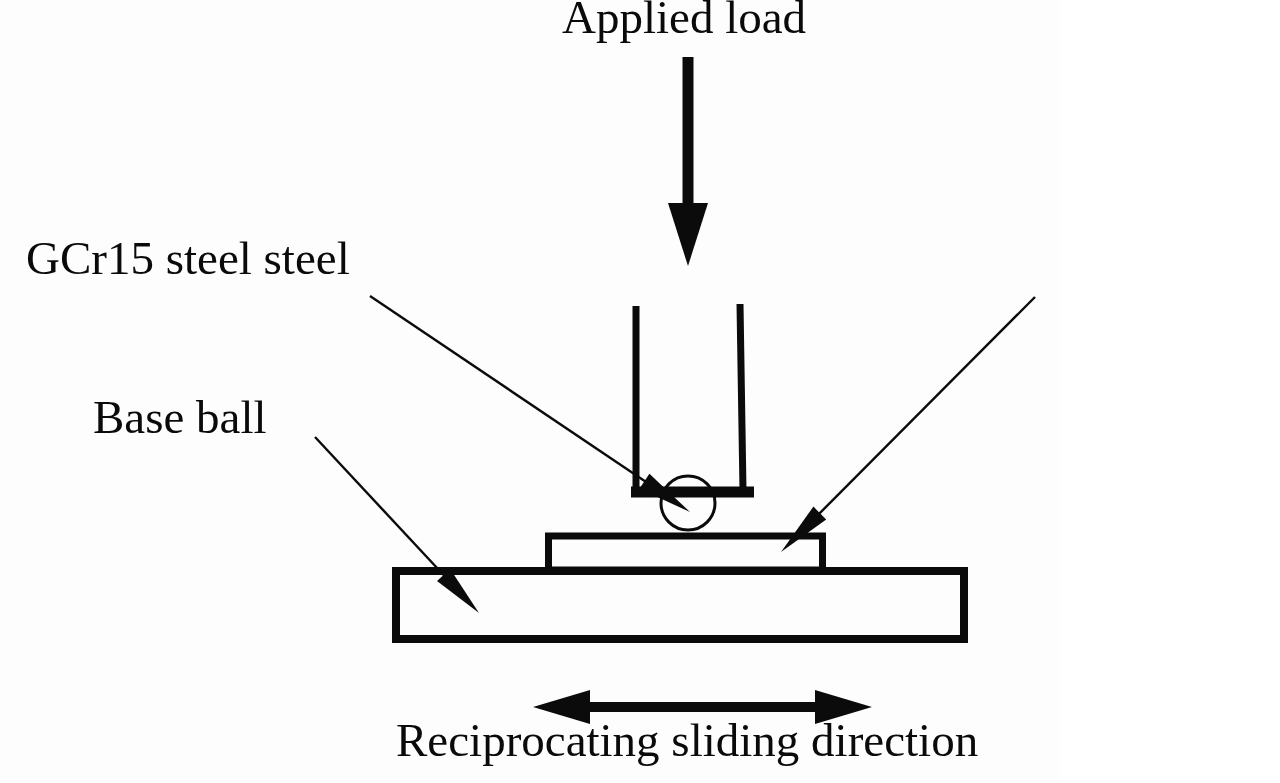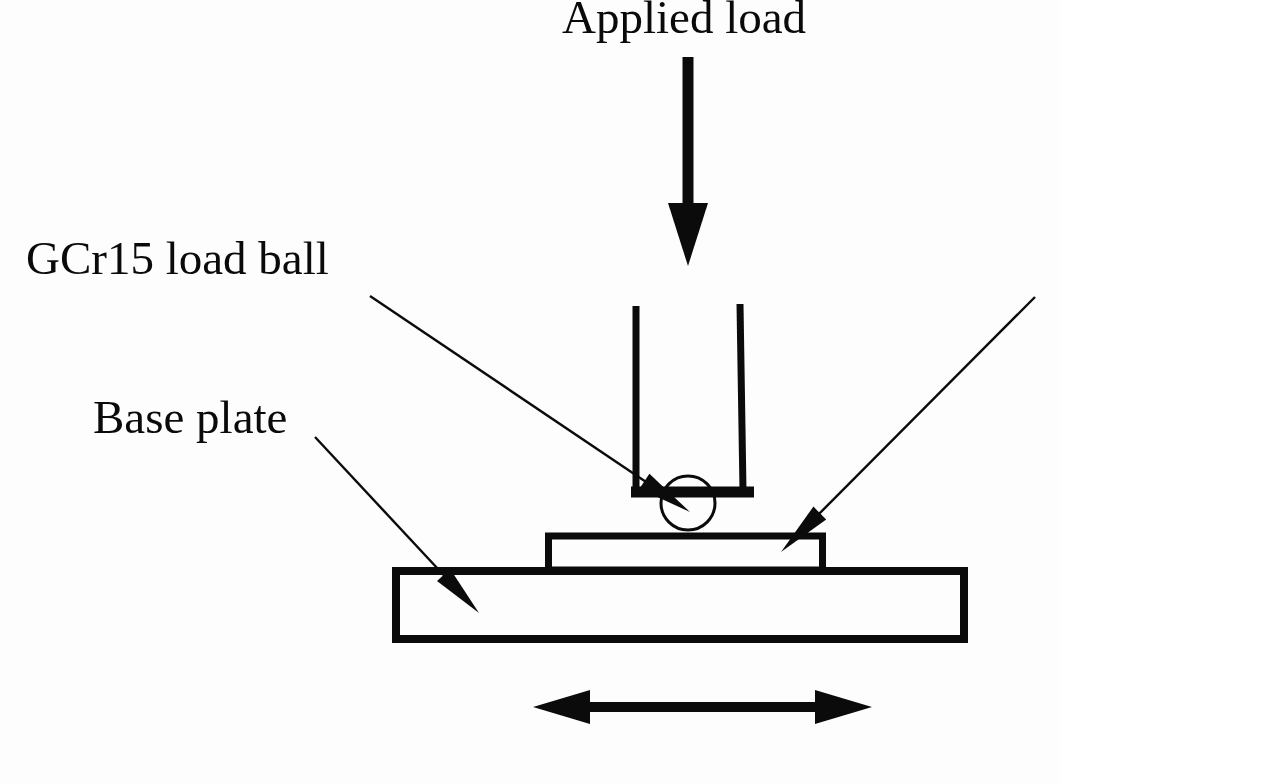--- a/index.html
+++ b/index.html
@@ -60,19 +60,20 @@
     <line x1="315" y1="437" x2="452" y2="584" stroke="#0b0b0b" stroke-width="2.4"></line>
     <polygon points="479,613 437,581.1 450.2,568.9" fill="#0b0b0b"></polygon>
 
     <line x1="583" y1="707" x2="822" y2="707" stroke="#0b0b0b" stroke-width="10"></line>
     <polygon points="533,707 590,690 590,724" fill="#0b0b0b"></polygon>
     <polygon points="872,707 815,690 815,724" fill="#0b0b0b"></polygon>
   </svg>
 
   <div class="label" style="left:562px; top:-6px;">Applied load</div>
 
-  <div class="label" style="left:26px; top:235px;">GCr15 load ball</div>
+  <div class="label" style="left:26px; top:235px;">GCr15 steel steel</div>
 
 
-  <div class="label" style="left:93px; top:394px;">Base plate</div>
+  <div class="label" style="left:93px; top:394px;">Base ball</div>
 
+  <div class="label" style="left:396px; top:717px;">Reciprocating sliding direction</div>
 
 </div>
 
 </body></html>

